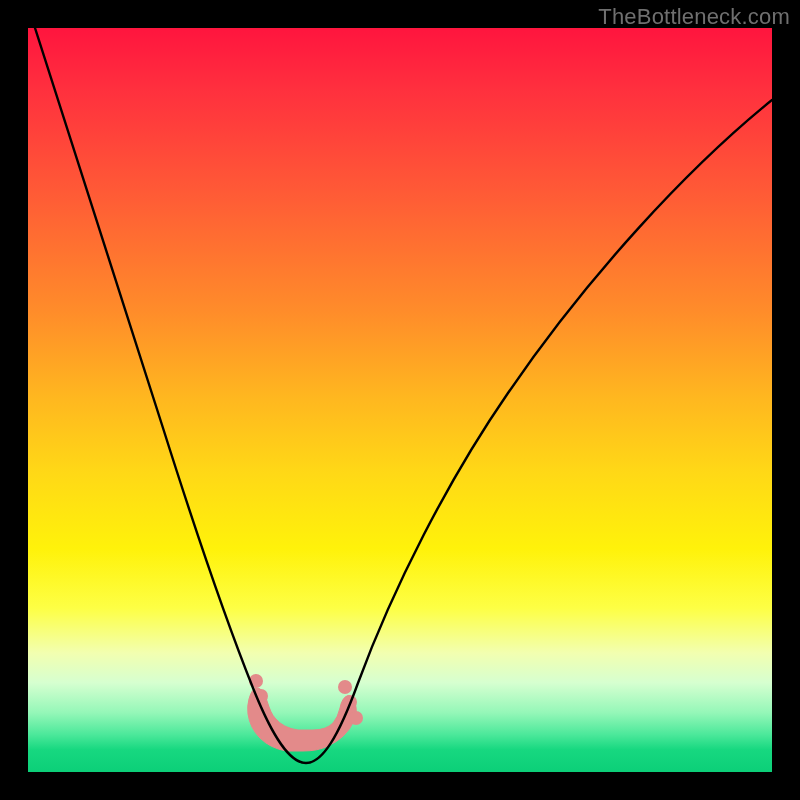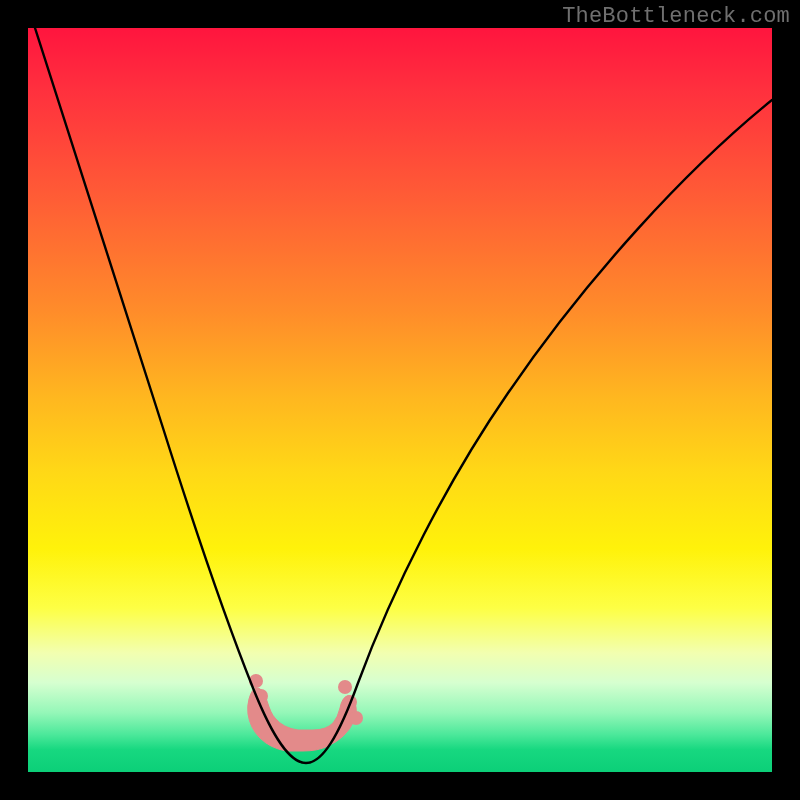--- a/index.html
+++ b/index.html
@@ -11,21 +11,20 @@
     overflow: hidden;
     font-family: Arial, Helvetica, sans-serif;
   }
   .frame {
     position: absolute;
     left: 0;
     top: 0;
     width: 800px;
     height: 800px;
     background: #000;
-    font-family: Liberation Mono, monospace;
   }
   .plot-area {
     position: absolute;
     left: 28px;
     top: 28px;
     width: 744px;
     height: 744px;
     background: linear-gradient(
       to bottom,
       #ff153e 0%,

